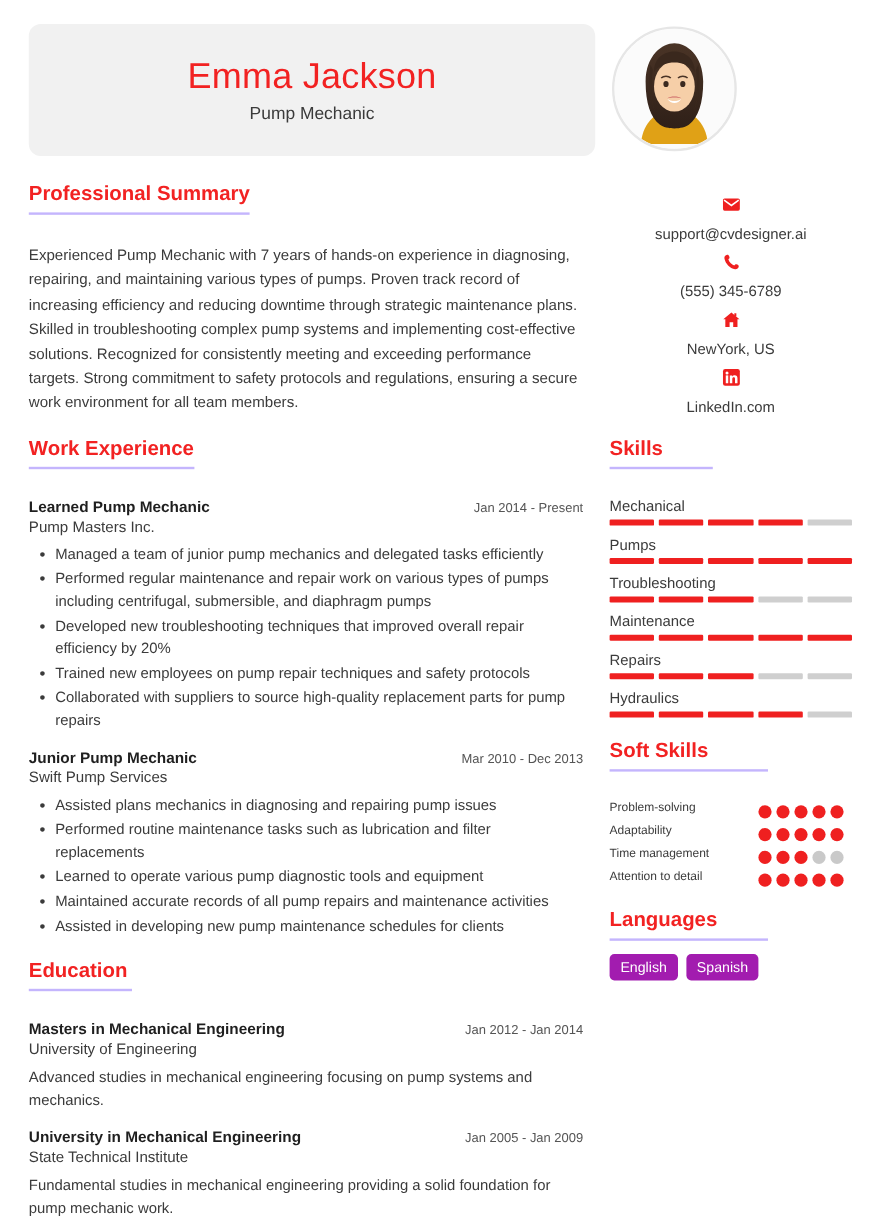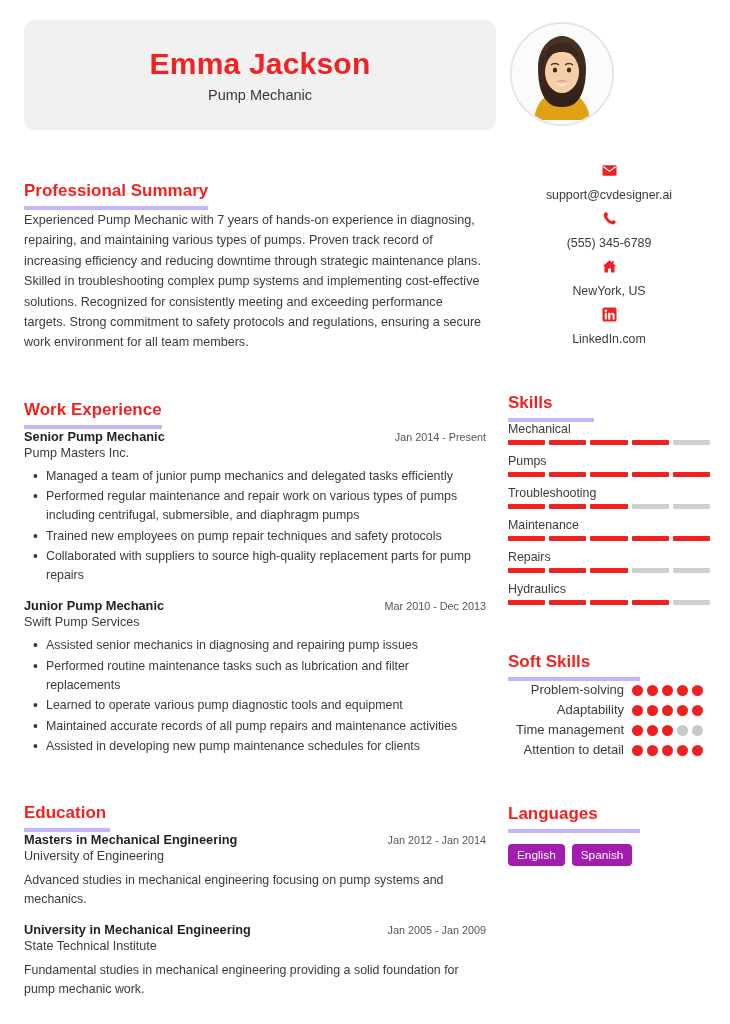--- a/index.html
+++ b/index.html
@@ -14,46 +14,46 @@
 
   
   .top { display: flex; align-items: flex-start; gap: 14px; }
   .name-card {
     width: 472px; height: 110px;
     background: #f1f1f1; border-radius: 10px;
     display: flex; flex-direction: column;
     align-items: center; justify-content: center;
   }
   .full-name {
-    color: #f22222; font-size: 30px; font-weight: bold;
+    color: #f22222; font-size: 30px; font-weight: normal;
     letter-spacing: .2px; line-height: 1.15;
   }
   .job-title { font-size: 14.5px; color: #3a3a3a; margin-top: 6px; }
 
   .photo-wrap {
     width: 104px; height: 104px; border-radius: 50%;
     border: 2px solid #e6e6e6; overflow: hidden;
     position: relative; background: #fdfdfd; flex: none;
     margin-top: 2px;
   }
   .photo-svg { display:block; width: 100%; height: 100%; }
 
   
   .cols { display: flex; gap: 22px; margin-top: 22px; }
   .col-left { width: 462px; flex: none; }
   .col-right { width: 202px; flex: none; }
 
   .sec-head {
     color: #f22222; font-size: 17px; font-weight: bold;
-    padding-bottom: 5px; border-bottom: 4px solid #c4b5fd;
-    display: inline-block; min-width: 86px; margin-top: 29px;
+    padding-bottom: 5px; border-bottom: 2px solid #c4b5fd;
+    display: inline-block; min-width: 86px;
   }
   .sec-head.wide { min-width: 132px; }
   .sec { margin-bottom: 18px; }
-  .sec-body { margin-top: 0; }
+  .sec-body { margin-top: 24px; }
 
   .summary { font-size: 12.6px; line-height: 1.62; color: #3b3b3b; }
 
   
   .entry { margin-bottom: 14px; }
   .entry-top { display: flex; justify-content: space-between; align-items: baseline; gap: 10px; }
   .entry-title { font-size: 12.8px; font-weight: bold; color: #1f1f1f; }
   .entry-date { font-size: 10.8px; color: #555; white-space: nowrap; }
   .entry-org { font-size: 12.6px; color: #3b3b3b; margin-top: 2px; }
   .bullets { list-style: none; margin-top: 7px; }
@@ -75,21 +75,21 @@
 
   
   .skill { margin-bottom: 9px; }
   .skill-label { font-size: 12.4px; color: #3b3b3b; margin-bottom: 4px; }
   .bar { display: flex; gap: 4px; }
   .seg { height: 5px; flex: 1; border-radius: 1px; background: #cfcfcf; }
   .seg.on { background: #ef2020; }
 
   
   .soft-row { display: flex; align-items: flex-start; gap: 8px; margin-bottom: 4px; }
-  .soft-label { font-size: 13px; color: #3b3b3b; flex: 1; padding-top: 1px; text-align: right; }
+  .soft-label { font-size: 10px; color: #3b3b3b; flex: 1; padding-top: 1px; }
   .dots { width: 78px; flex: none; display: flex; flex-wrap: wrap; gap: 4px; padding-top: 4px; }
   .dot { width: 11px; height: 11px; border-radius: 50%; background: #c9c9c9; }
   .dot.on { background: #ef2020; }
 
   
   .lang-list { display: flex; flex-wrap: wrap; gap: 7px; margin-top: 11px; }
   .lang-pill {
     background: #a21caf; color: #ffffff; font-size: 11.8px;
     padding: 4px 9px; border-radius: 4px;
   }
@@ -147,40 +147,41 @@
           <div class="summary">Experienced Pump Mechanic with 7 years of hands-on experience in diagnosing, repairing, and maintaining various types of pumps. Proven track record of increasing efficiency and reducing downtime through strategic maintenance plans. Skilled in troubleshooting complex pump systems and implementing cost-effective solutions. Recognized for consistently meeting and exceeding performance targets. Strong commitment to safety protocols and regulations, ensuring a secure work environment for all team members.</div>
         </div>
       </div>
 
       <div class="sec">
         <div class="sec-head wide">Work Experience</div>
         <div class="sec-body">
 
           <div class="entry">
             <div class="entry-top">
-              <div class="entry-title">Senior Pump Mechanic</div>
+              <div class="entry-title">Learned Pump Mechanic</div>
               <div class="entry-date">Jan 2014 - Present</div>
             </div>
             <div class="entry-org">Pump Masters Inc.</div>
             <ul class="bullets">
               <li>Managed a team of junior pump mechanics and delegated tasks efficiently</li>
               <li>Performed regular maintenance and repair work on various types of pumps including centrifugal, submersible, and diaphragm pumps</li>
+              <li>Developed new troubleshooting techniques that improved overall repair efficiency by 20%</li>
               <li>Trained new employees on pump repair techniques and safety protocols</li>
               <li>Collaborated with suppliers to source high-quality replacement parts for pump repairs</li>
             </ul>
           </div>
 
           <div class="entry">
             <div class="entry-top">
               <div class="entry-title">Junior Pump Mechanic</div>
               <div class="entry-date">Mar 2010 - Dec 2013</div>
             </div>
             <div class="entry-org">Swift Pump Services</div>
             <ul class="bullets">
-              <li>Assisted senior mechanics in diagnosing and repairing pump issues</li>
+              <li>Assisted plans mechanics in diagnosing and repairing pump issues</li>
               <li>Performed routine maintenance tasks such as lubrication and filter replacements</li>
               <li>Learned to operate various pump diagnostic tools and equipment</li>
               <li>Maintained accurate records of all pump repairs and maintenance activities</li>
               <li>Assisted in developing new pump maintenance schedules for clients</li>
             </ul>
           </div>
 
         </div>
       </div>
 

